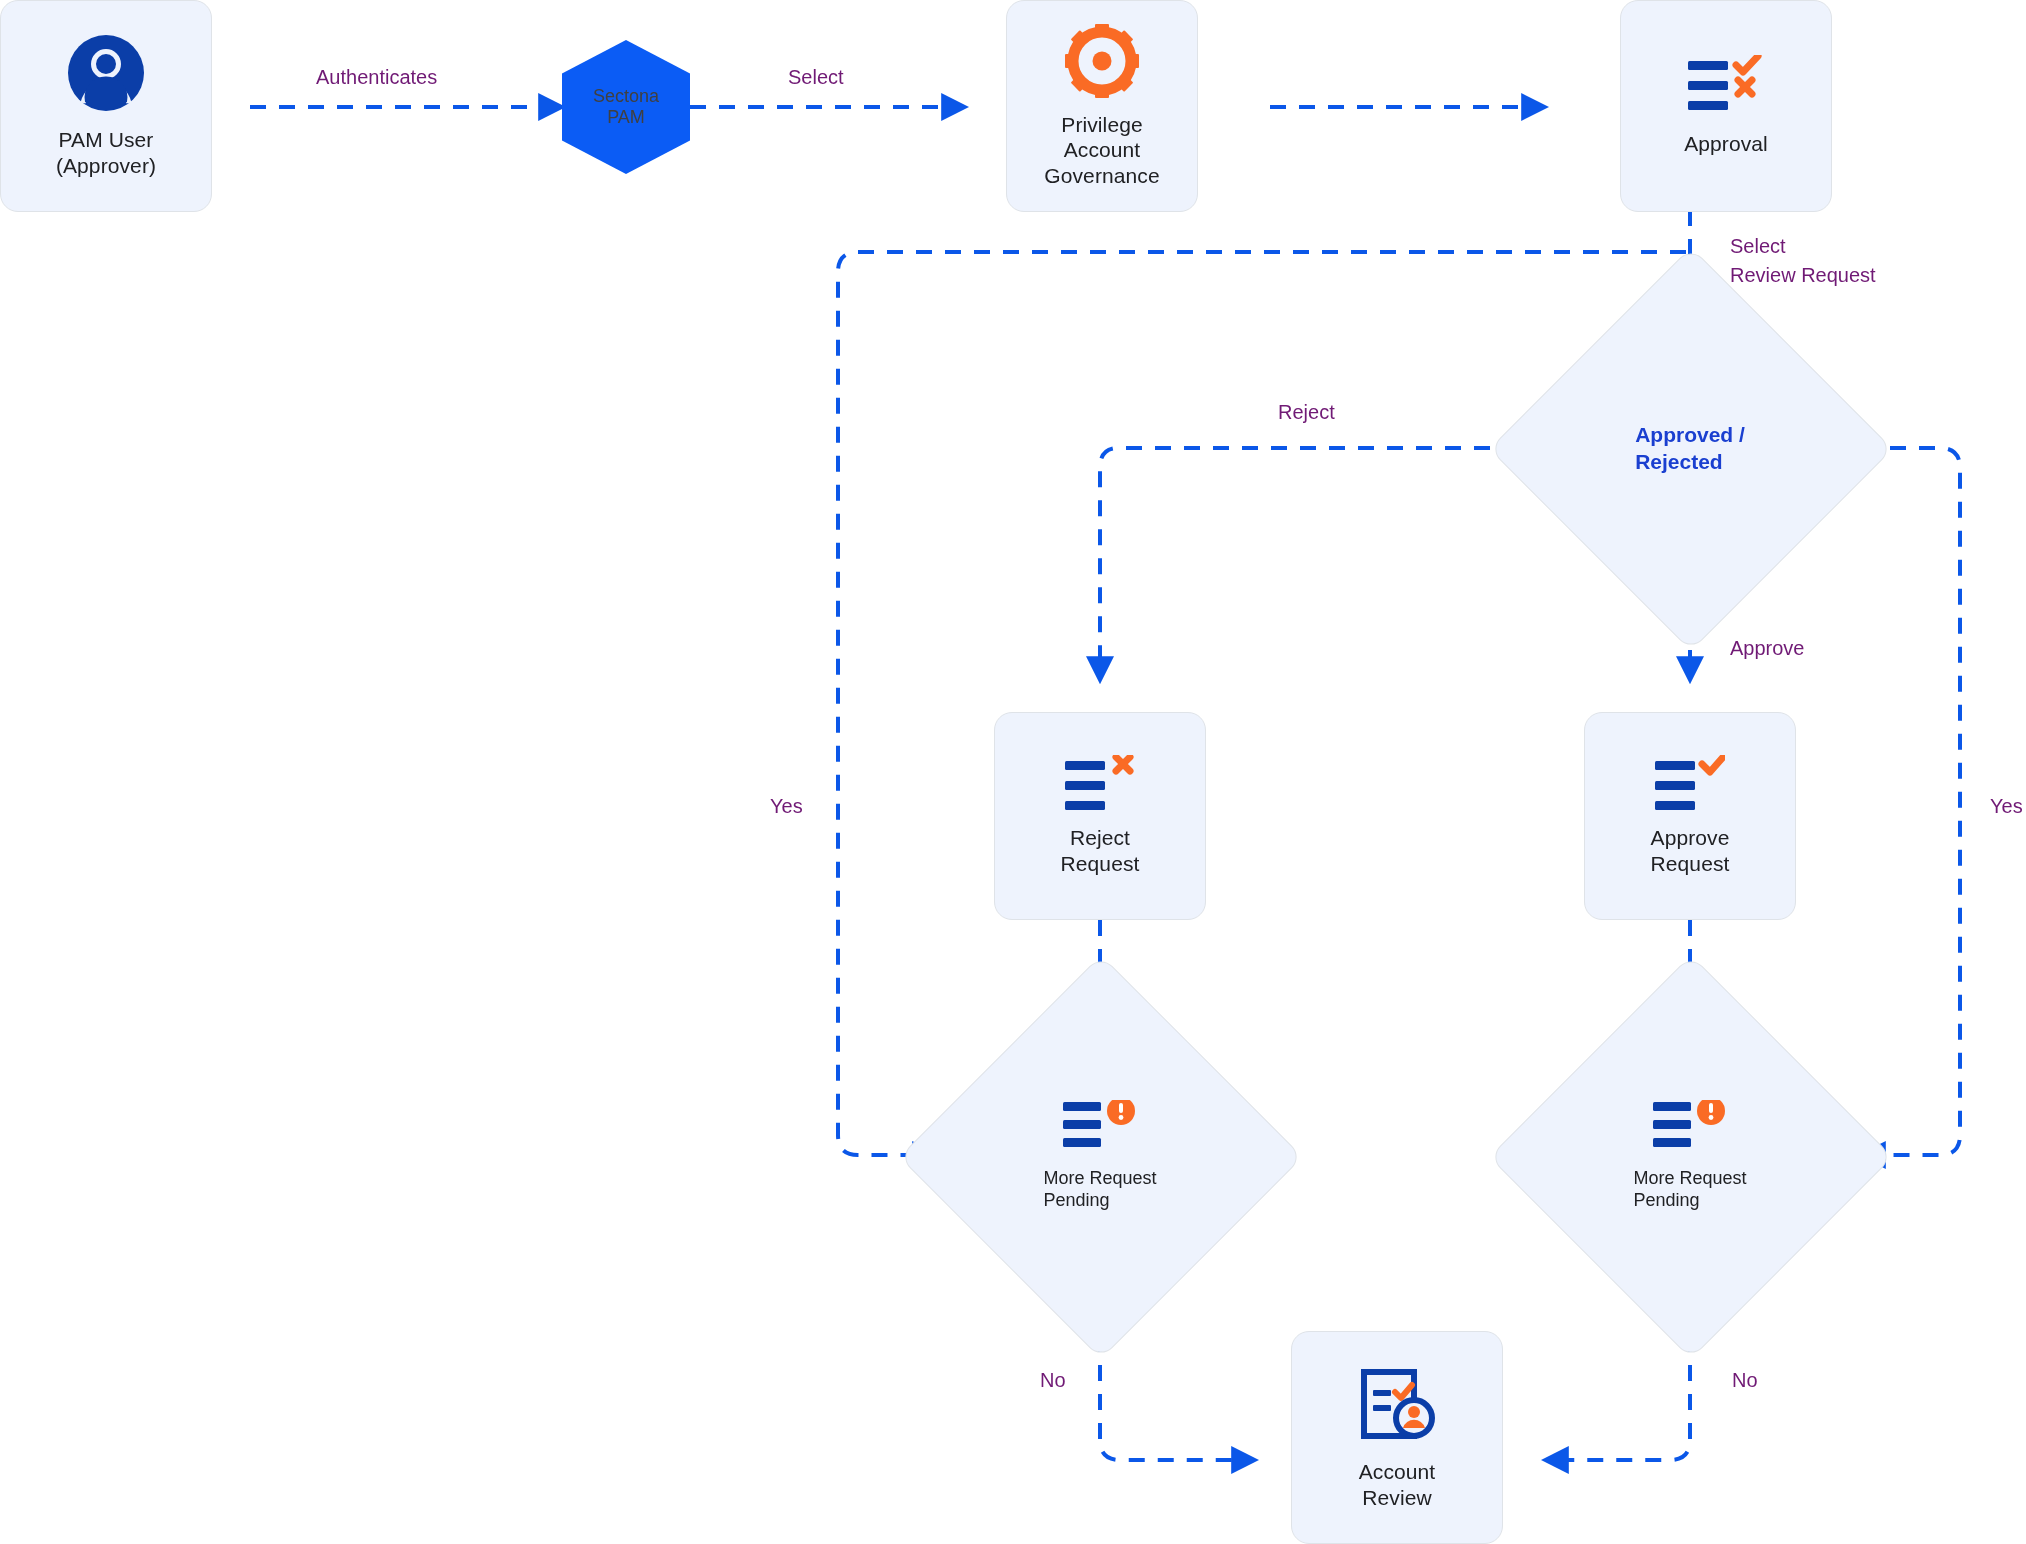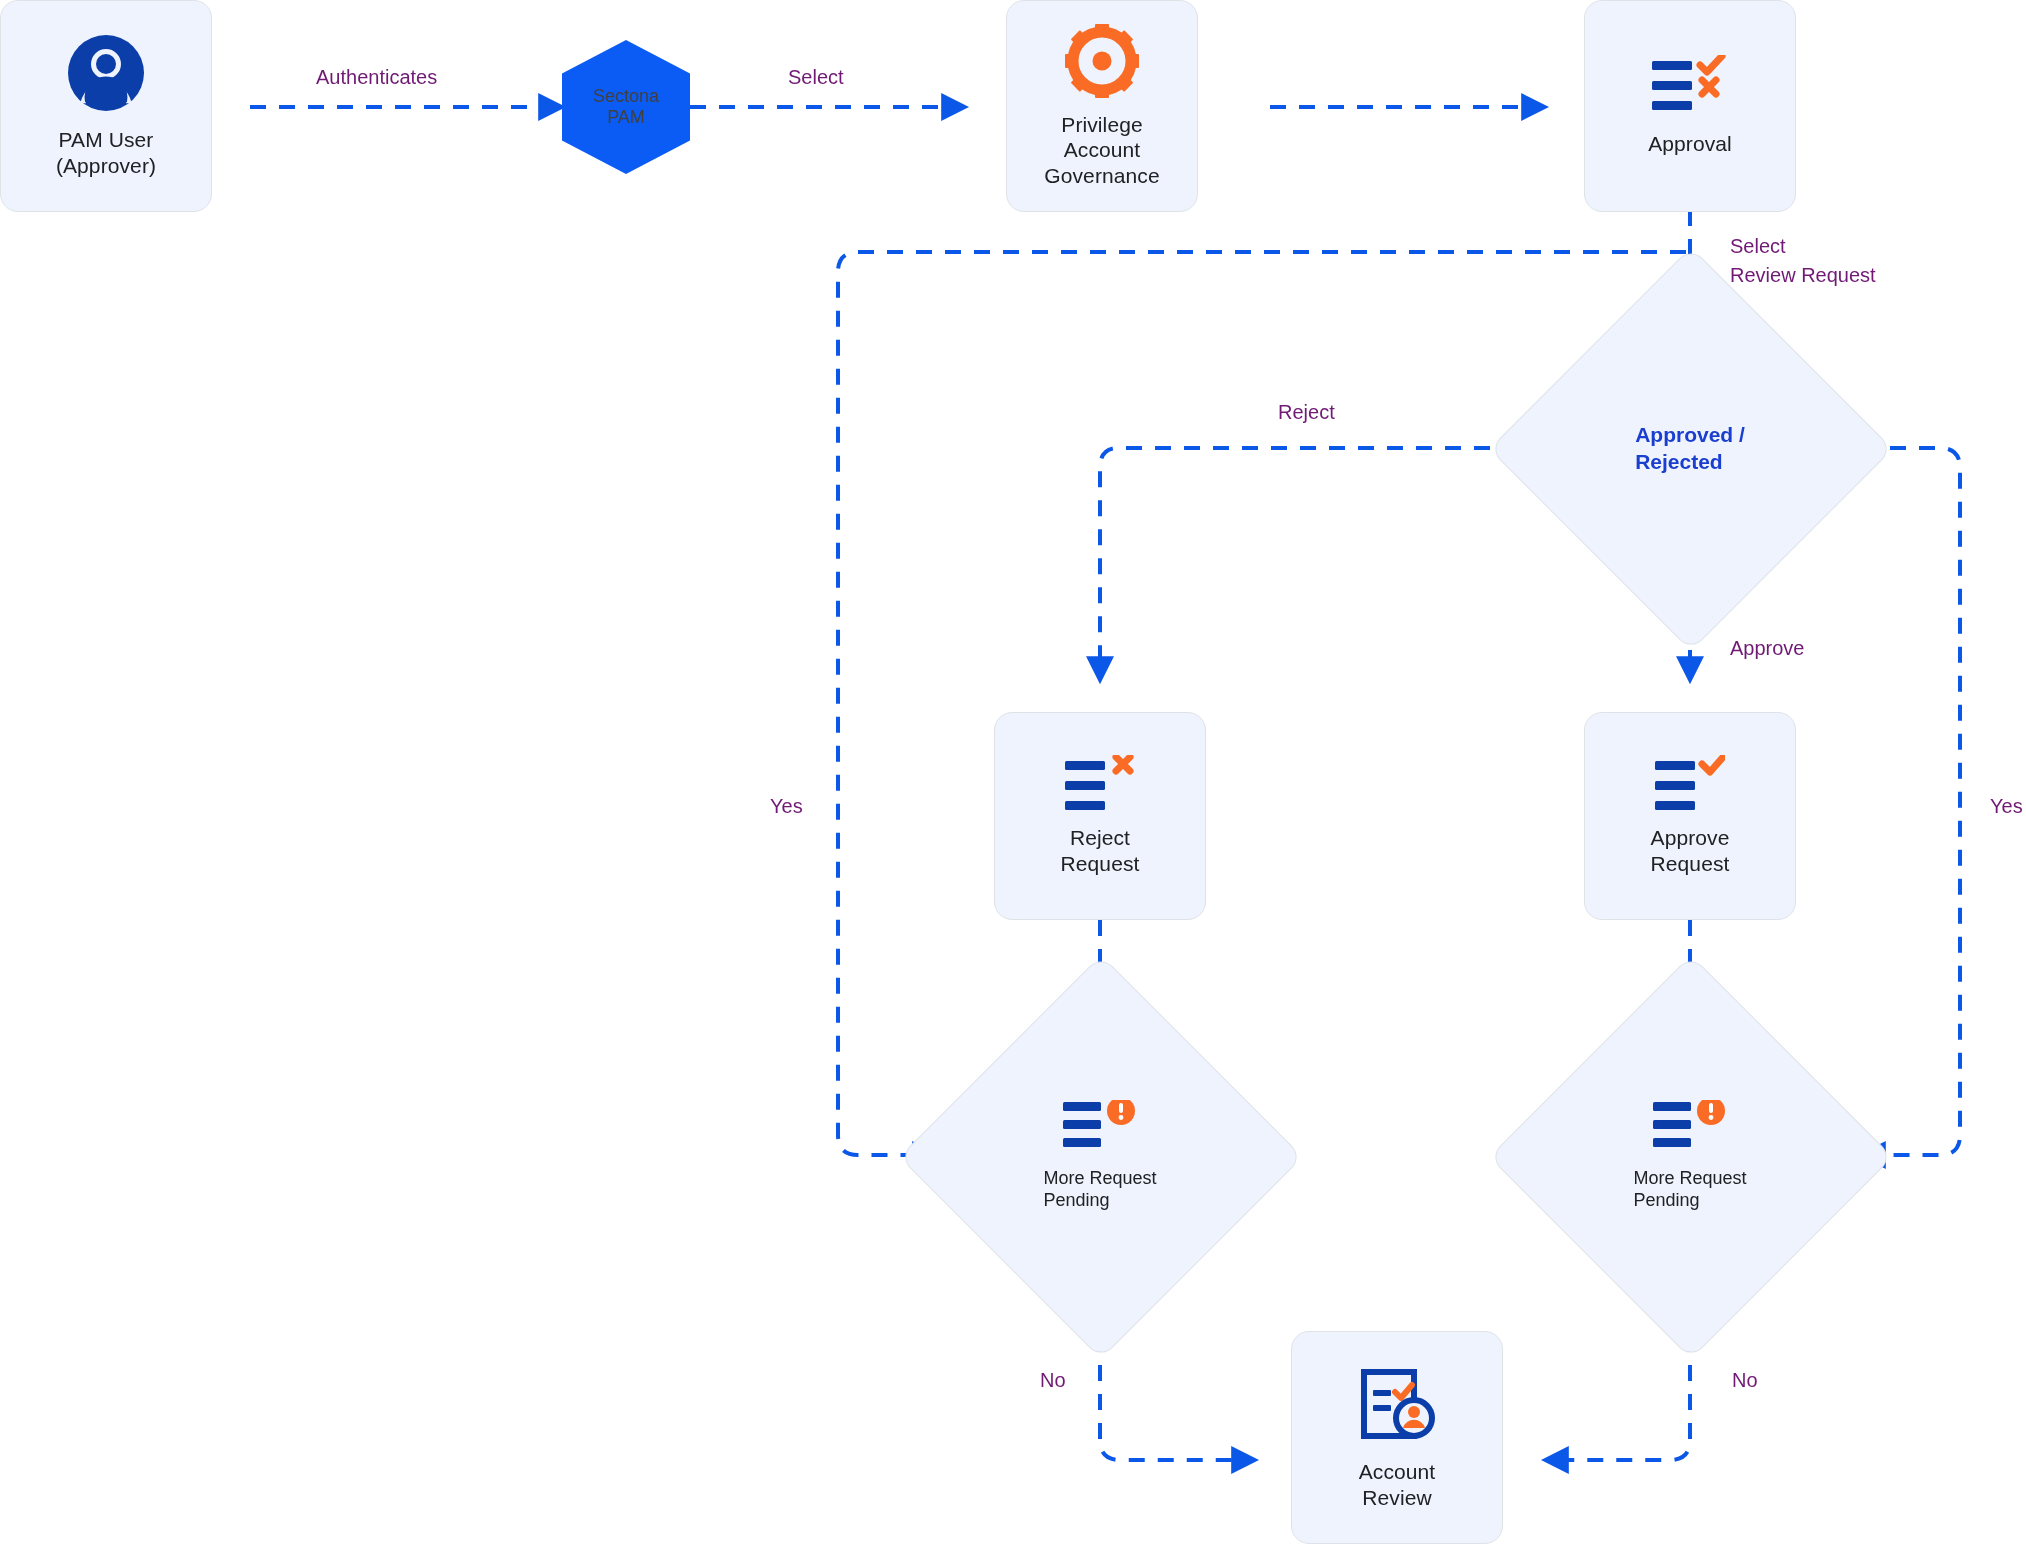--- a/index.html
+++ b/index.html
@@ -201,21 +201,21 @@
           <circle cx="37" cy="37" r="29" fill="none" stroke="#fa6b25" stroke-width="11"></circle>
           <circle cx="37" cy="37" r="9.5"></circle>
         </g>
       </svg>
     </span>
     <span class="label">Privilege
 Account
 Governance</span>
   </div>
 
-  <div class="node" style="left:1584px; top:0px; width:212px; height:212px;">
+  <div class="node" style="left:1620px; top:0px; width:212px; height:212px;">
     <span class="icon-wrap">
       <svg width="76" height="62" viewBox="0 0 76 62">
         <g fill="#0b3ea8">
           <rect x="0" y="6" width="40" height="9" rx="1.5"></rect>
           <rect x="0" y="26" width="40" height="9" rx="1.5"></rect>
           <rect x="0" y="46" width="40" height="9" rx="1.5"></rect>
         </g>
         <path d="M 48 10 L 55 17 L 70 1" fill="none" stroke="#fa6b25" stroke-width="7" stroke-linecap="round" stroke-linejoin="round"></path>
         <g stroke="#fa6b25" stroke-width="7" stroke-linecap="round">
           <line x1="50" y1="25" x2="64" y2="39"></line>

